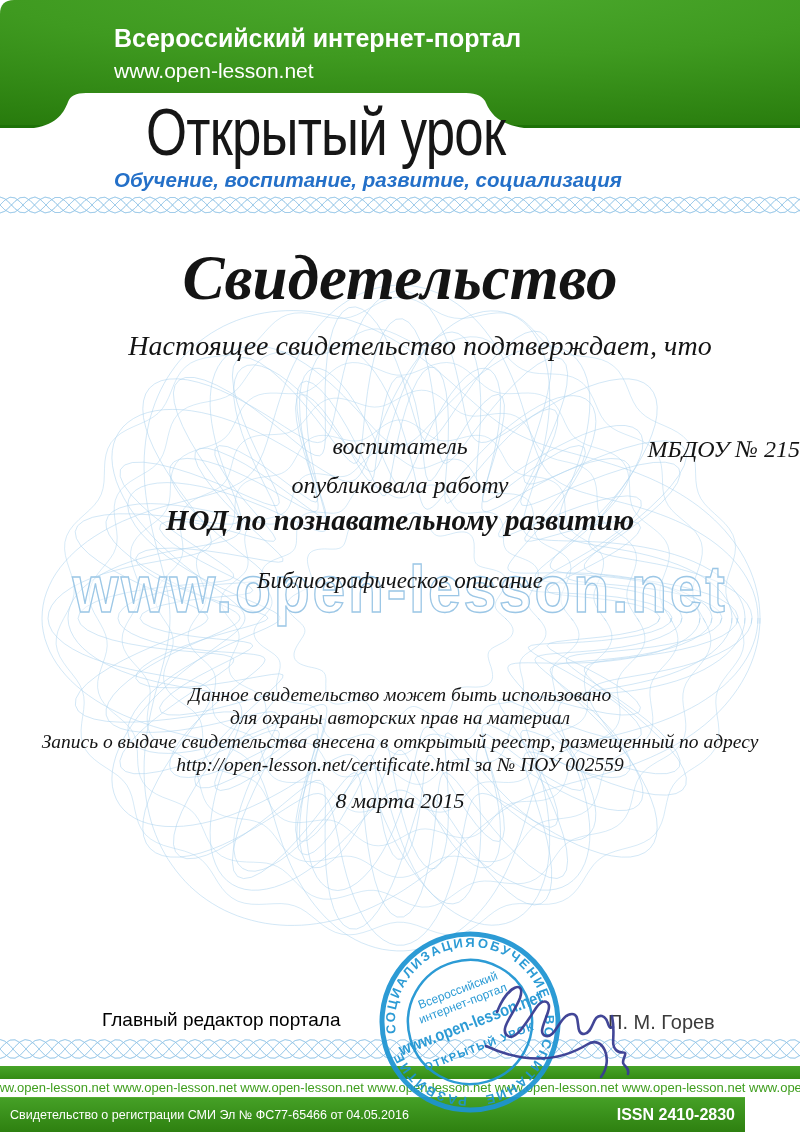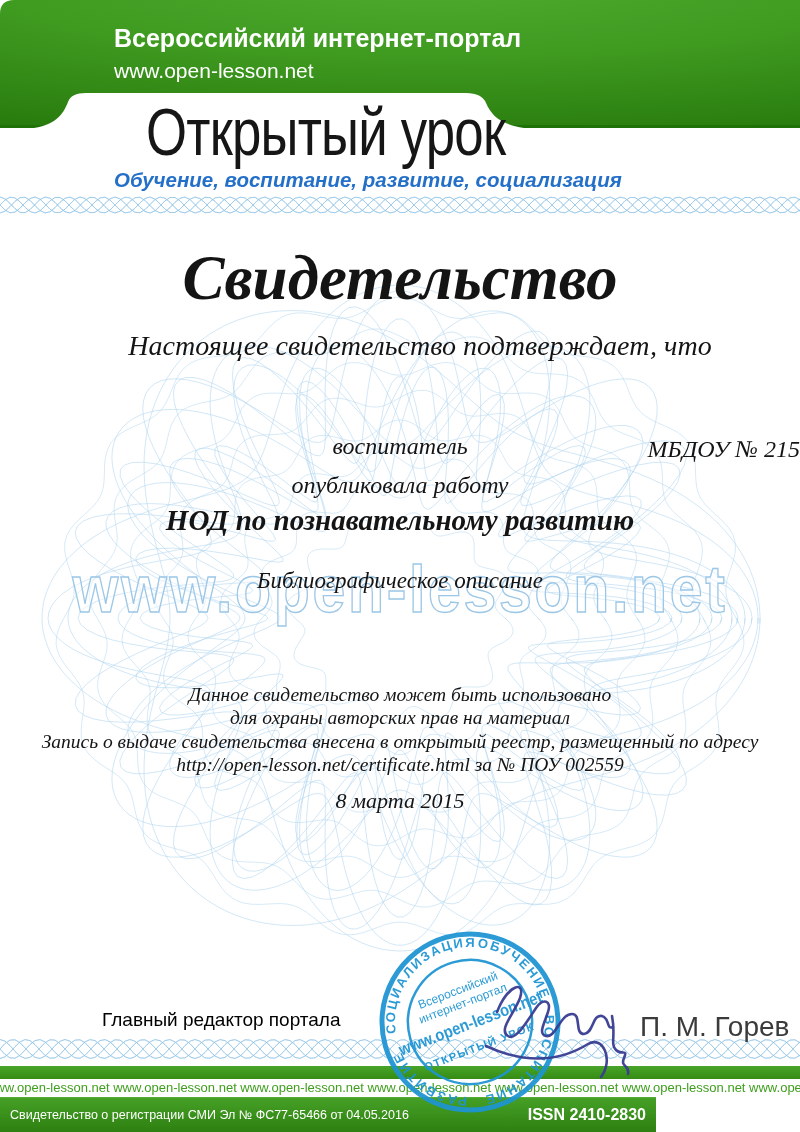--- a/index.html
+++ b/index.html
@@ -33,33 +33,33 @@
   .org{top:436px;font-size:24px;text-align:right;}
   .action{top:472px;font-size:24px;}
   .work{top:504px;font-size:29px;font-weight:bold;}
   .biblio{top:568px;font-size:23px;}
   .cite{top:589px;font-size:21.5px;font-weight:bold;line-height:30px;}
   .notes{top:683px;font-size:19.5px;line-height:23.4px;}
   .date{top:788px;font-size:22px;font-style:italic;}
 
   
   .editor-label{left:102px;top:1009px;font-size:19px;color:#000000;z-index:2;}
-  .editor-name{left:608px;top:1011px;font-size:28px;color:#3b3b3b;z-index:2;margin-left:32px;}
+  .editor-name{left:608px;top:1011px;font-size:20px;color:#3b3b3b;z-index:2;}
   .stamp{left:370px;top:922px;width:200px;height:200px;z-index:5;
          transform:rotate(-16deg);opacity:.93;color:var(--stamp_blue);}
   .stamp text{font-family:"Liberation Sans",sans-serif;}
   .sig-svg{top:0;left:0;z-index:6;pointer-events:none;color:var(--signature_ink);}
 
   
   .strip1{left:0;top:1066px;width:800px;height:13px;z-index:2;
           background:linear-gradient(180deg,#48a428,#358c14);}
   .urlband{left:0;top:1079px;width:800px;height:18px;z-index:2;background:#fff;
            overflow:hidden;white-space:nowrap;font-size:13px;line-height:18px;
            color:var(--url_strip_green);text-indent:-14px;}
-  .footer{left:0;top:1097px;width:656px;height:35px;z-index:2;display:flex;
+  .footer{left:0;top:1097px;width:745px;height:35px;z-index:2;display:flex;
           align-items:center;justify-content:space-between;box-sizing:border-box;
           padding:0 10px;background:linear-gradient(180deg,#45a026,#2e8010);
           border-top:1px solid #55ad33;}
   .reg{font-size:12.5px;color:#fff;}
   .issn{font-size:16px;font-weight:bold;color:#fff;}
 </style>
 </head>
 <body>
 
 <div id="page">

